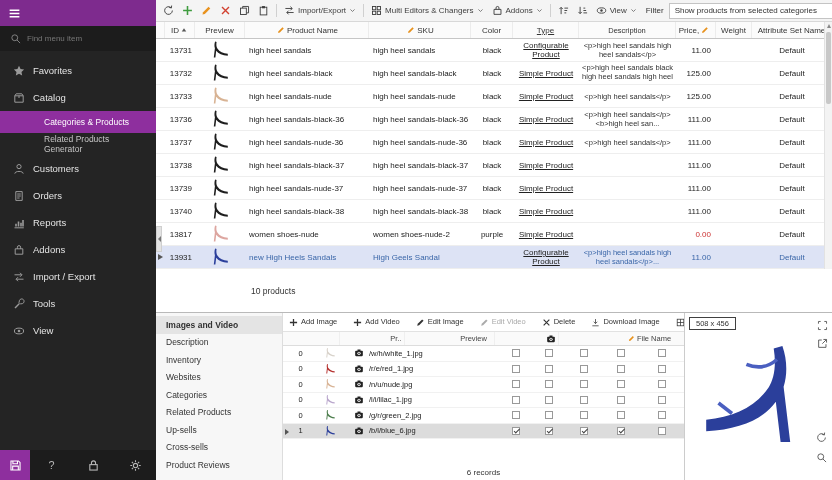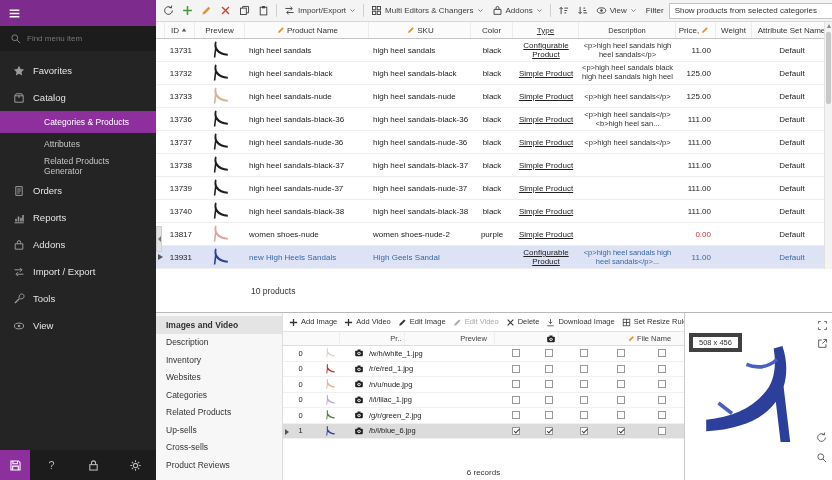--- a/index.html
+++ b/index.html
@@ -64,21 +64,21 @@
 #vscroll .up{position:absolute;top:2px;left:1.5px;border-bottom:4px solid #888;border-left:2.5px solid transparent;border-right:2.5px solid transparent;}
 #vscroll .thumb{position:absolute;top:10px;left:1px;width:5px;height:72px;background:#c8c8c8;border-radius:2px;}
 #collapse-handle{position:absolute;left:0;top:226px;width:6px;height:26px;background:#e3e3e3;border:1px solid #cfcfcf;cursor:pointer;}
 #collapse-handle::after{content:"";position:absolute;left:1px;top:9px;border-right:3.5px solid #777;border-top:3.5px solid transparent;border-bottom:3.5px solid transparent;}
 
 #bottom{height:168px;display:flex;border-top:1px solid #b9b9b9;flex:none;}
 #tabs{width:127px;background:#f7f7f7;border-right:1px solid #ddd;padding-top:3px;flex:none;}
 .tab{height:17.5px;display:flex;align-items:center;padding-left:10px;font-size:8.5px;color:#333;cursor:pointer;}
 .tab.active{background:#e4e4e4;font-weight:bold;}
 #img-panel{flex:1;display:flex;flex-direction:column;min-width:0;}
-#img-toolbar{height:19px;display:flex;align-items:center;gap:1px;padding:0 3px;border-bottom:1px solid #e2e2e2;flex:none;white-space:nowrap;overflow:hidden;}
+#img-toolbar{height:19px;display:flex;align-items:center;gap:10px;padding:0 3px;border-bottom:1px solid #e2e2e2;flex:none;white-space:nowrap;overflow:hidden;}
 .itb{display:flex;align-items:center;gap:3px;border:none;background:none;font-size:7.5px;color:#333;padding:2px 3px;cursor:pointer;}
 .itb.disabled{color:#aaa;}
 .itb .ic{width:9px;height:9px;}
 #img-head{height:14px;display:flex;align-items:stretch;font-size:7.5px;color:#444;border-bottom:1px solid #ddd;background:#fafafa;flex:none;}
 .ih{display:flex;align-items:center;justify-content:center;gap:2px;border-right:1px solid #efefef;overflow:hidden;white-space:nowrap;margin-left:48px;}
 .ih .ic{width:7px;height:7px;}
 #img-body{flex:1;overflow:hidden;}
 .irow{display:flex;height:15.5px;align-items:center;border-bottom:1px solid #f1f1f1;font-size:7.5px;color:#222;cursor:pointer;}
 .irow.selected{background:#dcdcdc;}
 .x-mark{width:9px;flex:none;position:relative;height:100%;}
@@ -92,21 +92,21 @@
 .x-cb{width:33px;display:flex;justify-content:center;flex:none;}
 .x-cb2{width:38px;display:flex;justify-content:center;flex:none;}
 .x-cb3{width:36px;display:flex;justify-content:center;flex:none;}
 .x-cbx{flex:1;display:flex;justify-content:center;}
 .ishoe{width:12px;height:12px;display:inline-block;}
 .cb{width:8px;height:8px;border:1px solid #999;background:#fff;position:relative;}
 .cb.checked::after{content:"";position:absolute;left:1px;top:1.3px;width:4.5px;height:2.2px;border-left:1.4px solid #444;border-bottom:1.4px solid #444;transform:rotate(-45deg);}
 #img-footer{height:15px;display:flex;align-items:center;justify-content:center;font-size:8px;color:#333;flex:none;}
 
 #preview-panel{width:148px;border-left:1px solid #ccc;position:relative;flex:none;background:#fff;}
-.size-box{position:absolute;left:4px;top:20px;border:4px solid #404040;font-size:7.5px;padding:1px 6px;color:#333;background:#fff;}
+.size-box{position:absolute;left:4px;top:4px;border:1px solid #404040;font-size:7.5px;padding:1px 6px;color:#333;background:#fff;}
 .pv-ico{position:absolute;color:#555;cursor:pointer;background:none;border:none;padding:0;}
 .pv-ico .ic{width:11px;height:11px;}
 .pv-expand{right:4px;top:4px;}
 .pv-external{right:4px;top:22px;}
 .pv-refresh{right:5px;bottom:36px;}
 .pv-zoom{right:5px;bottom:16px;}
 #big-shoe{position:absolute;left:8px;top:24px;width:120px;height:120px;color:#2b3f9b;transform:scale(-1,1);}
 </style>
 </head>
 <body>
@@ -268,25 +268,27 @@
               <use href="#i-box"></use>
             </svg></span>
     <span>Catalog</span>
   </div>
         <div class="sb-item active sub">
     <span class="sb-ico"></span>
     <span>Categories &amp; Products</span>
   </div>
         <div class="sb-item sub">
     <span class="sb-ico"></span>
-    <span>Attributes</span>
-  </div>
-        <div class="sb-item sub">
-    <span class="sb-ico"></span>
     <span>Related Products Generator</span>
+  </div>
+        <div class="sb-item">
+    <span class="sb-ico"><svg class="ic" viewBox="0 0 12 12">
+              <use href="#i-users"></use>
+            </svg></span>
+    <span>Customers</span>
   </div>
         <div class="sb-item">
     <span class="sb-ico"><svg class="ic" viewBox="0 0 12 12">
               <use href="#i-orders"></use>
             </svg></span>
     <span>Orders</span>
   </div>
         <div class="sb-item">
     <span class="sb-ico"><svg class="ic" viewBox="0 0 12 12">
               <use href="#i-reports"></use>

